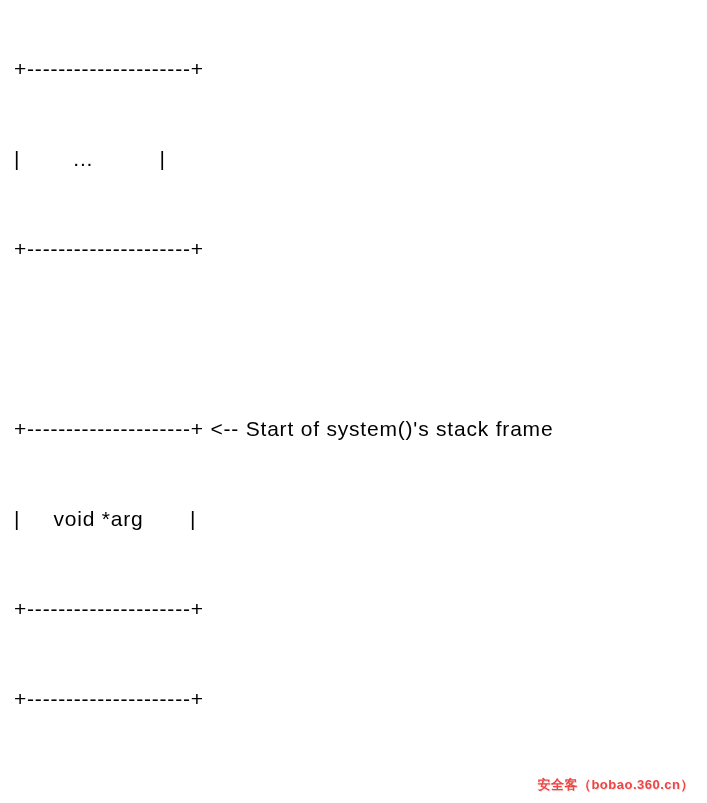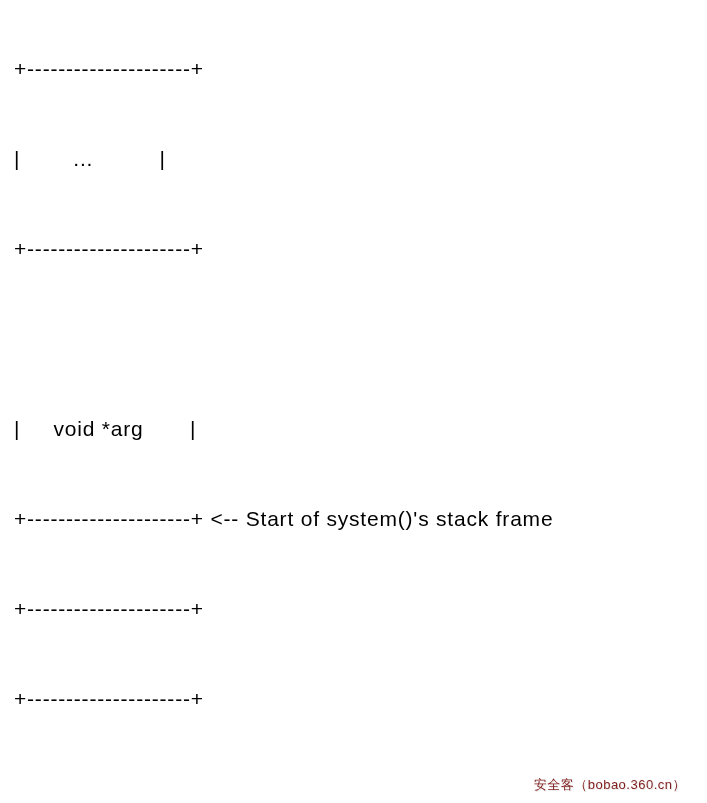--- a/index.html
+++ b/index.html
@@ -25,41 +25,41 @@
     white-space: pre;
     color: #000000;
   }
   .line {
     height: 42px;
     line-height: 42px;
     white-space: pre;
   }
   .watermark {
     position: absolute;
-    right: 21px;
+    right: 13px;
     bottom: 9px;
     font-size: 13px;
-    font-weight: 400;
+    font-weight: 700;
     letter-spacing: 0.5px;
-    color: #7f1d1d;
+    color: #ef4444;
     text-shadow: 1px 1px 0 #e9e9e9;
     white-space: nowrap;
   }
 </style>
 </head>
 <body>
 
 <div class="page">
   <div class="diagram">
     <div class="line">+---------------------+</div>
     <div class="line">|        ...          |</div>
     <div class="line">+---------------------+</div>
     <div class="line"></div>
+    <div class="line">+---------------------+ &lt;-- Start of system()'s stack frame</div>
     <div class="line">|     void *arg       |</div>
-    <div class="line">+---------------------+ &lt;-- Start of system()'s stack frame</div>
     <div class="line">+---------------------+</div>
     <div class="line">+---------------------+</div>
     
     
     
     
     
     
     
     

